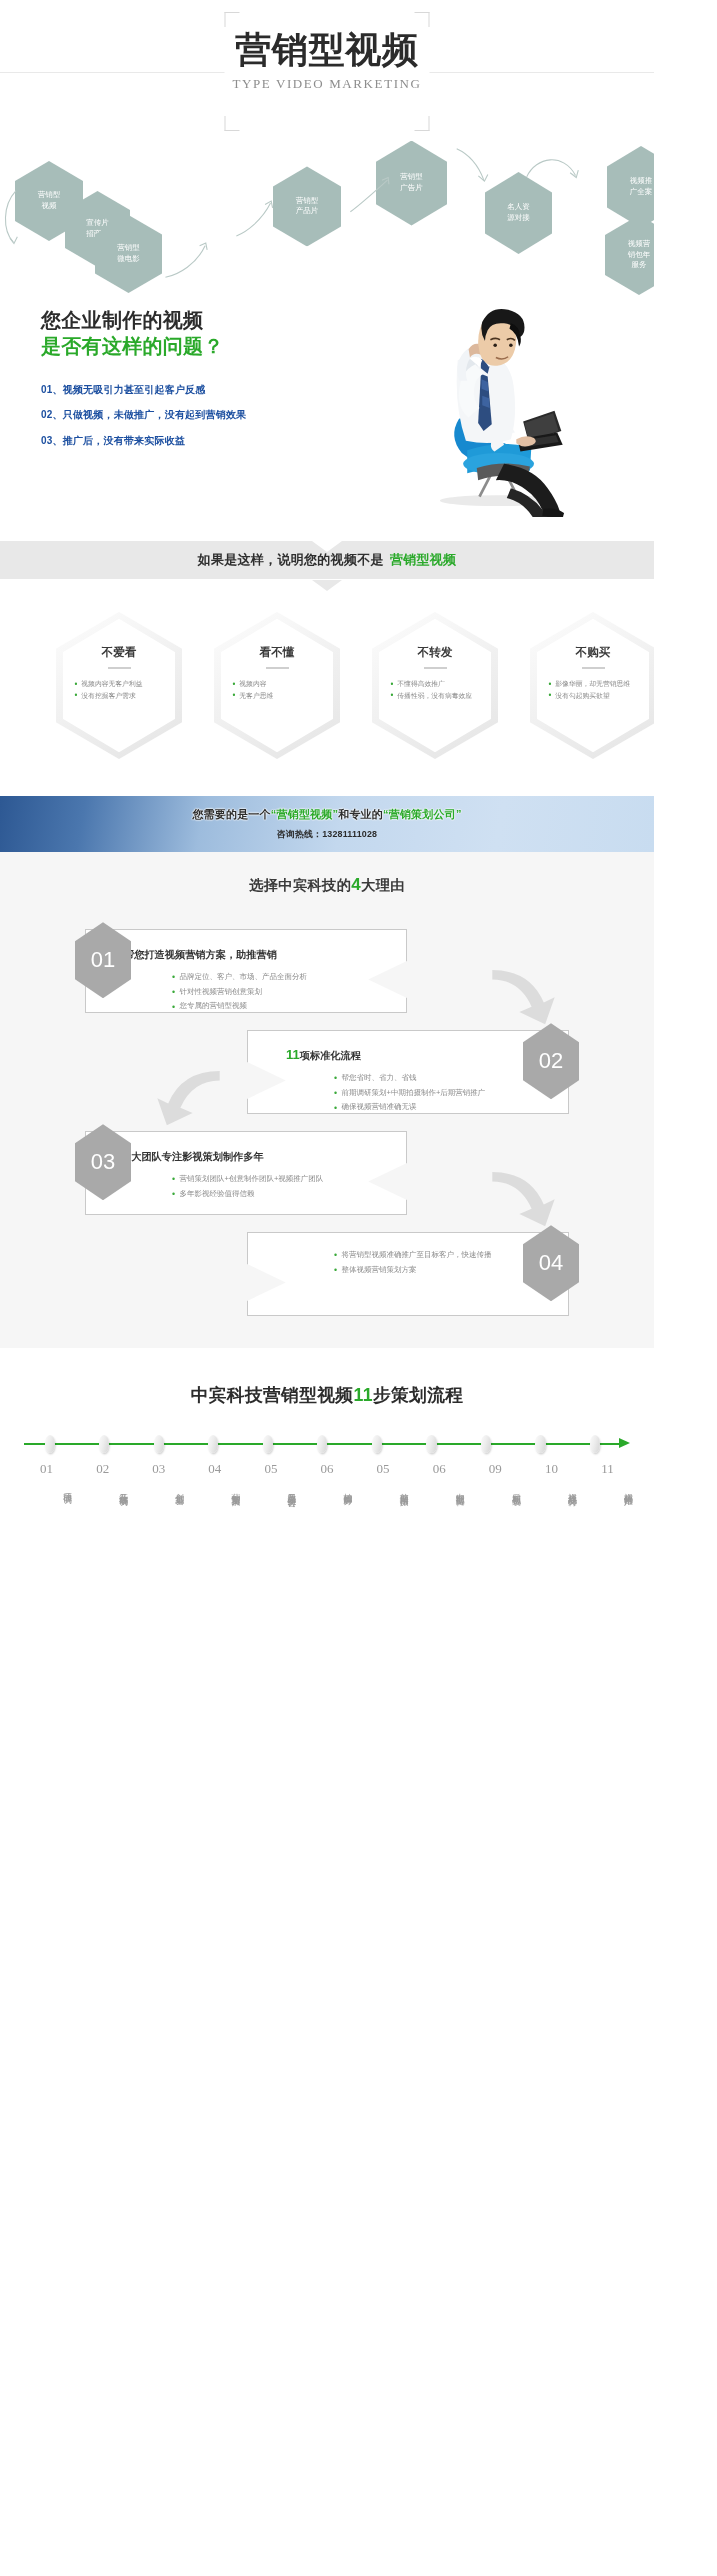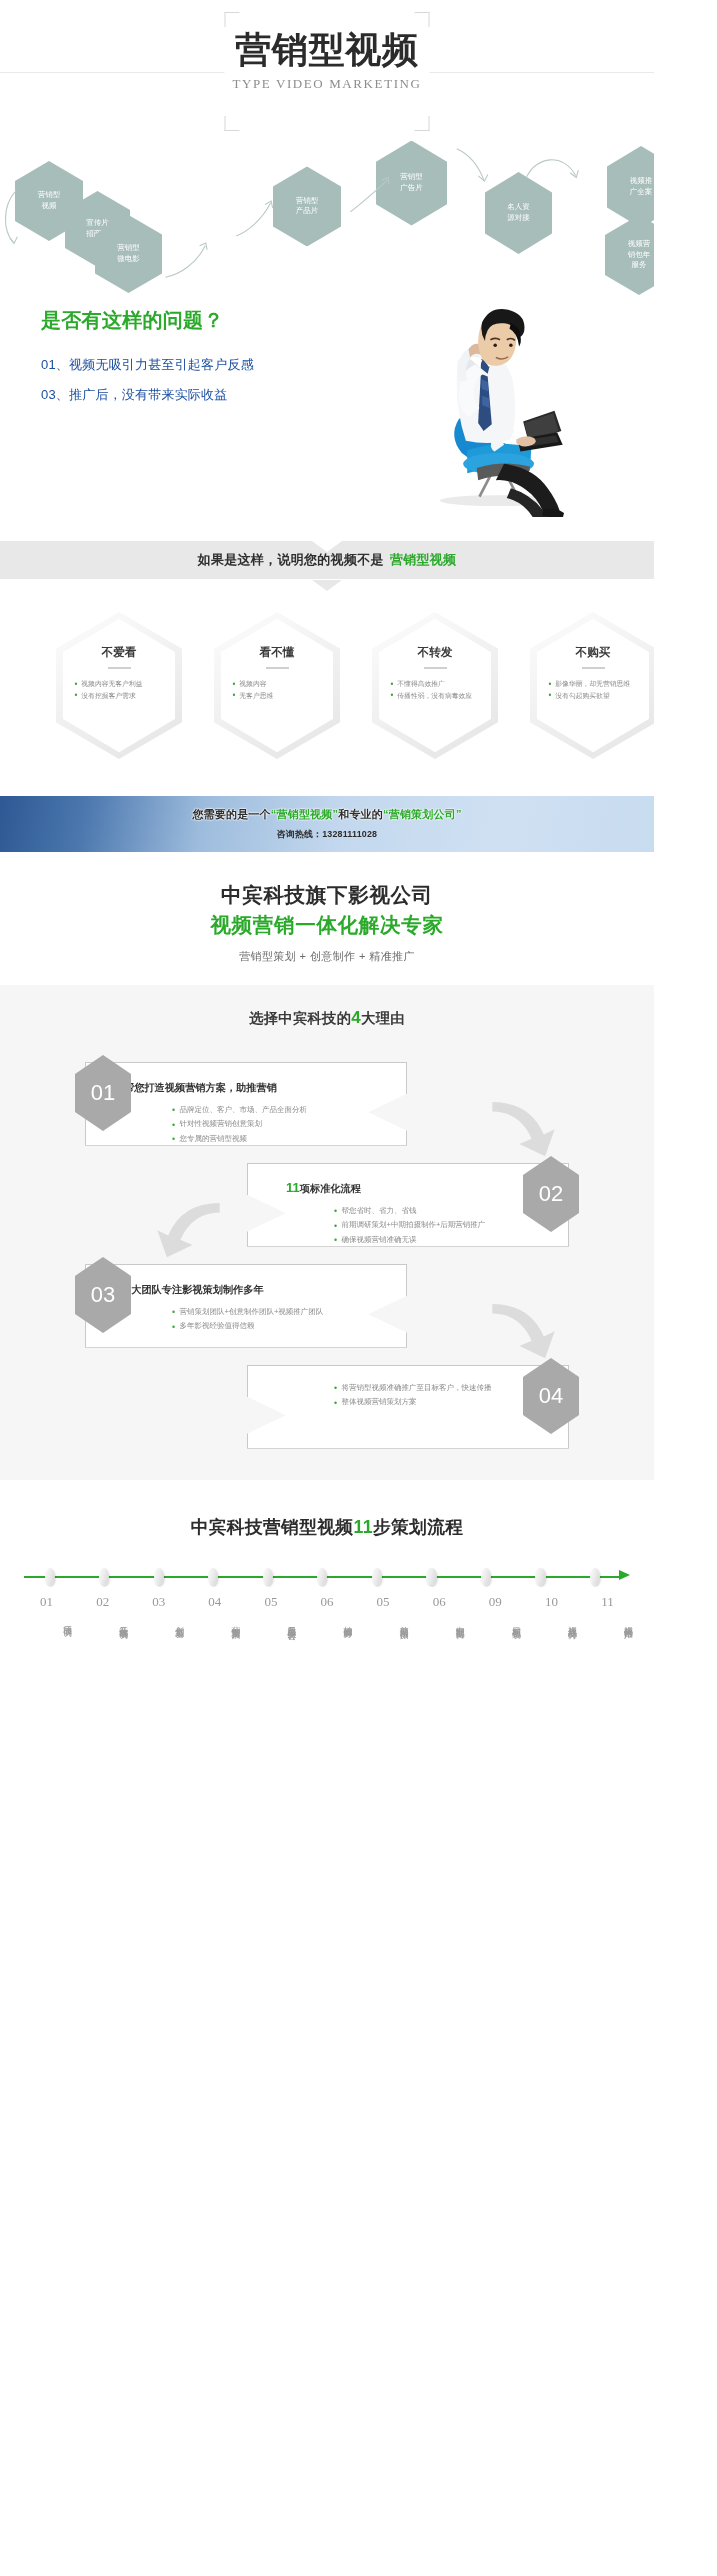--- a/index.html
+++ b/index.html
@@ -39,21 +39,21 @@
   }
   .hx span { font-size:7.5px; line-height:1.45; display:block; }
   .arc { position:absolute; }
   .arc svg { display:block; overflow:visible; }
 
   
   .problem { position:relative; height:242px; padding:27px 0 0 41px; }
   .p-h1 { font-size:20px; font-weight:bold; color:#2c2c2c; line-height:1.32; letter-spacing:0.3px; }
   .p-h2 { font-size:20px; font-weight:bold; color:#2aa92a; line-height:1.32; letter-spacing:0.3px; }
   .p-list { margin-top:23px; }
-  .p-item { font-size:13px; color:#1c4fa0; font-weight:normal; margin-bottom:11.6px; letter-spacing:0.2px; }
+  .p-item { font-size:10px; color:#1c4fa0; font-weight:bold; margin-bottom:11.6px; letter-spacing:0.2px; }
   
   .biz { position:absolute; right:72px; top:12.3px; width:205px; height:225px; }
 
   
   .graynotch { position:relative; height:38px; background:#e8e8e8; margin:19px 0 0 0;
                display:flex; align-items:center; justify-content:center; }
   .graynotch::before, .graynotch::after {
     content:""; position:absolute; left:50%; transform:translateX(-50%);
     width:0; height:0; border-left:15px solid transparent; border-right:15px solid transparent;
   }
@@ -233,23 +233,25 @@
     </div>
     <div class="arc" style="left:674px;top:33px;">
       <svg width="23" height="61" viewBox="0 0 34 90">
           <path d="M8 4 C30 26,30 60,12 80" fill="none" stroke="#b9c9c6" stroke-width="1.6"></path>
           <path d="M6 72 L12 82 L19 74" fill="none" stroke="#b9c9c6" stroke-width="1.6"></path>
         </svg>
     </div>
   </div>
 
   <div class="problem">
+    <div class="p-h1">您企业制作的视频</div>
     <div class="p-h2">是否有这样的问题？</div>
     <div class="p-list">
       <div class="p-item">01、视频无吸引力甚至引起客户反感</div>
+      <div class="p-item">02、只做视频，未做推广，没有起到营销效果</div>
       <div class="p-item">03、推广后，没有带来实际收益</div>
     </div>
     <div class="biz">
       <svg width="205" height="225" viewBox="0 0 300 330">
         <ellipse cx="176" cy="306" rx="84" ry="8" fill="#eaeaea"></ellipse>
 
         <path d="M150 300 L178 246 L206 300" stroke="#8d8d8d" stroke-width="4" fill="none"></path>
         <rect x="172" y="214" width="11" height="40" fill="#7d7d7d"></rect>
         <path d="M120 186 q-16 26 4 50 q22 20 60 16 l4 -30 q-34 2 -48 -14 q-12 -14 -2 -28z" fill="#1789cf"></path>
         <path d="M132 232 q50 -16 94 -4 l-2 34 q-48 -10 -92 4z" fill="#1f9ad8"></path>
@@ -340,25 +342,20 @@
     </div>
   </div>
 
   <div class="blueband">
     <div class="bb1">
       <span>您需要的是一个</span><em>“营销型视频”</em><span>和专业的</span><em>“营销策划公司”</em>
     </div>
     <div class="bb2">咨询热线：13281111028</div>
   </div>
 
-  <div class="company">
-    <div class="co1">中宾科技旗下影视公司</div>
-    <div class="co2">视频营销一体化解决专家</div>
-    <div class="co3">营销型策划 + 创意制作 + 精准推广</div>
-  </div>
 
   <div class="reasons">
     <div class="rs-head">
       <span>选择中宾科技的</span><em>4</em><span>大理由</span>
     </div>
     <div class="rows">
 
       <div class="rrow">
         <div class="badge" style="left:75px;">01</div>
         <div class="card left" style="left:85px;">

